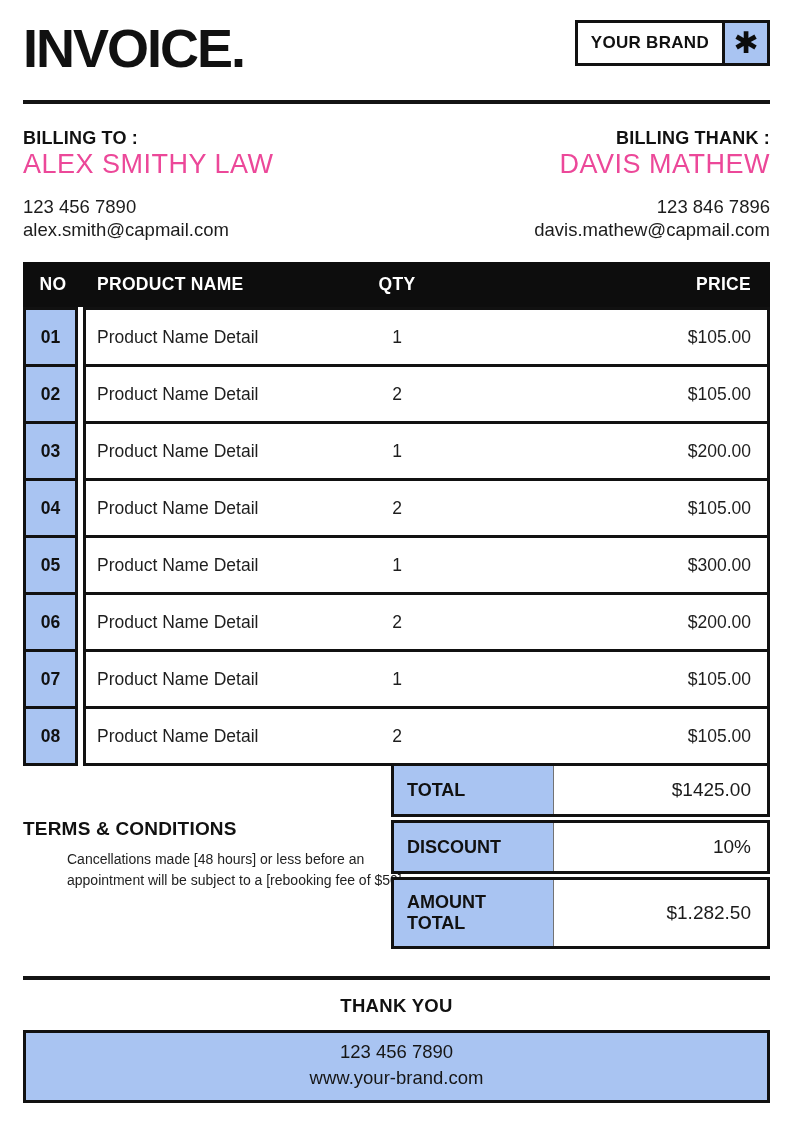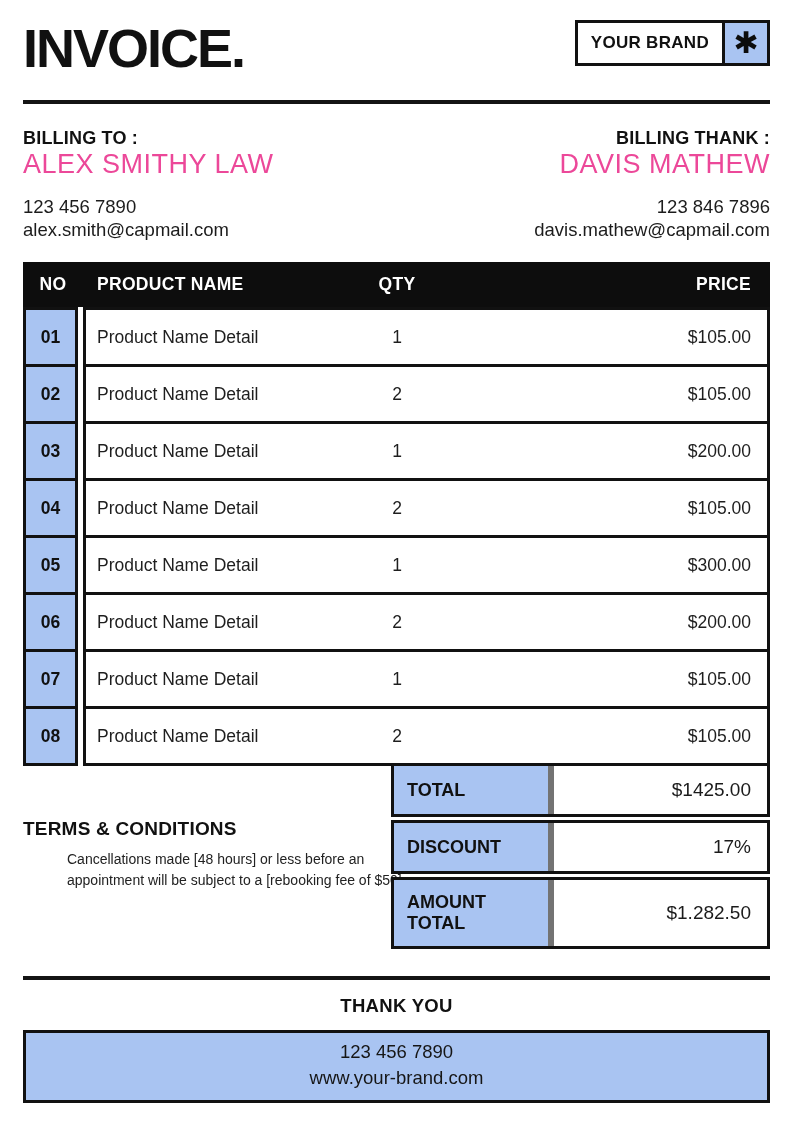--- a/index.html
+++ b/index.html
@@ -75,21 +75,21 @@
   
   .below-row { display: flex; justify-content: space-between; align-items: flex-start; }
   .terms { width: 352px; margin-top: 52px; }
   .terms-heading { font-size: 19px; font-weight: bold; letter-spacing: 0.2px; }
   .terms-body { margin-top: 9px; font-size: 14px; line-height: 1.5; color: #222; width: 340px; margin-left: 44px; }
 
   .totals { width: 379px; margin-top: -3px; }
   .total-box { display: flex; border: 3px solid #111; min-height: 54px; }
   .total-box + .total-box { margin-top: 3px; }
   .t-label {
-    width: 160px; background: var(--accent); border-right: 6px solid #737373;
+    width: 160px; background: var(--accent); border-right: 1px solid #737373;
     font-weight: bold; font-size: 18px; line-height: 1.15;
     display: flex; align-items: center; padding: 12px 12px 12px 13px;
   }
   .t-value {
     flex: 1; display: flex; align-items: center; justify-content: flex-end;
     padding-right: 16px; font-size: 19px; color: #1b1b1b; background: #fff;
   }
 
   
   .rule.footer-rule { margin-top: 27px; }
@@ -212,21 +212,21 @@
       <div class="terms-heading">TERMS &amp; CONDITIONS</div>
       <div class="terms-body">Cancellations made [48 hours] or less before an appointment will be subject to a [rebooking fee of $50]</div>
     </div>
     <div class="totals" id="totals-table">
         <div class="total-box">
           <div class="t-label">TOTAL</div>
           <div class="t-value">$1425.00</div>
         </div>
         <div class="total-box">
           <div class="t-label">DISCOUNT</div>
-          <div class="t-value">17%</div>
+          <div class="t-value">10%</div>
         </div>
         <div class="total-box">
           <div class="t-label">AMOUNT TOTAL</div>
           <div class="t-value">$1.282.50</div>
         </div>
       </div>
   </div>
 
   <div class="rule footer-rule"></div>
   <div class="thankyou">THANK YOU</div>

